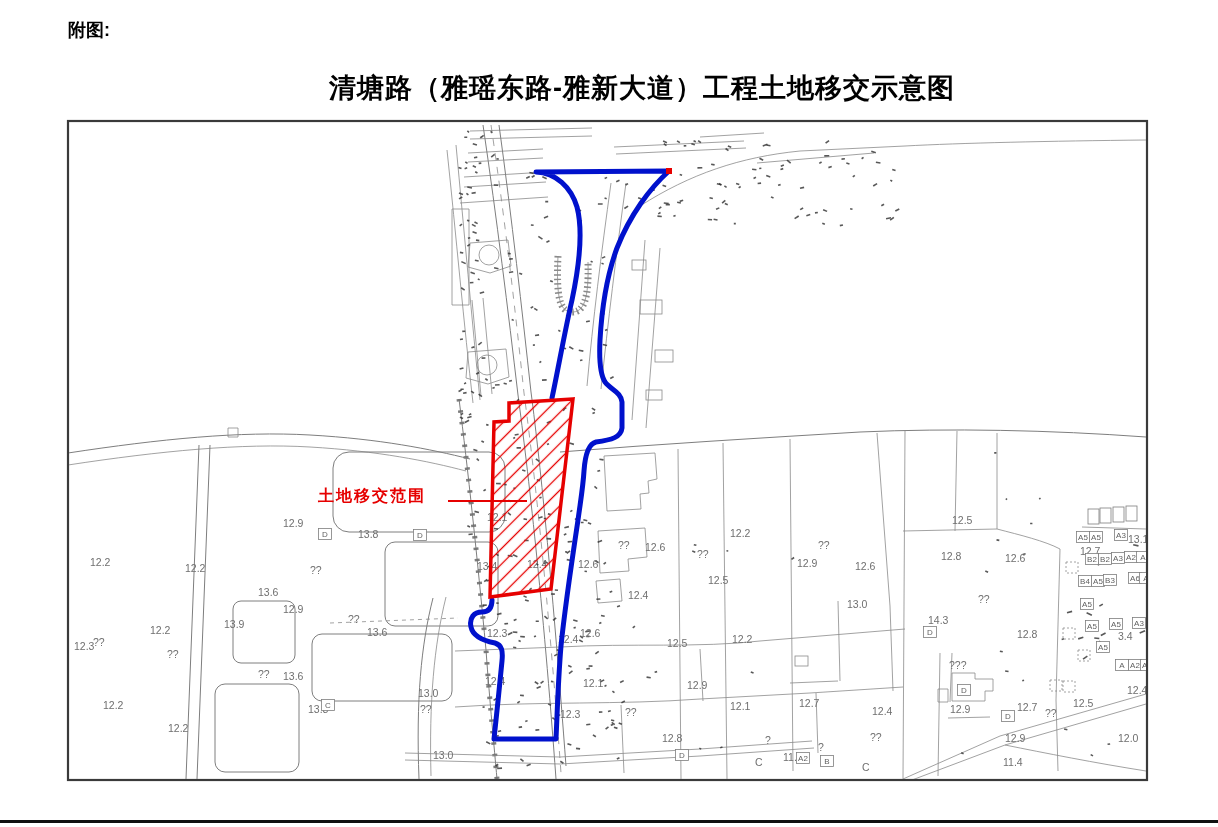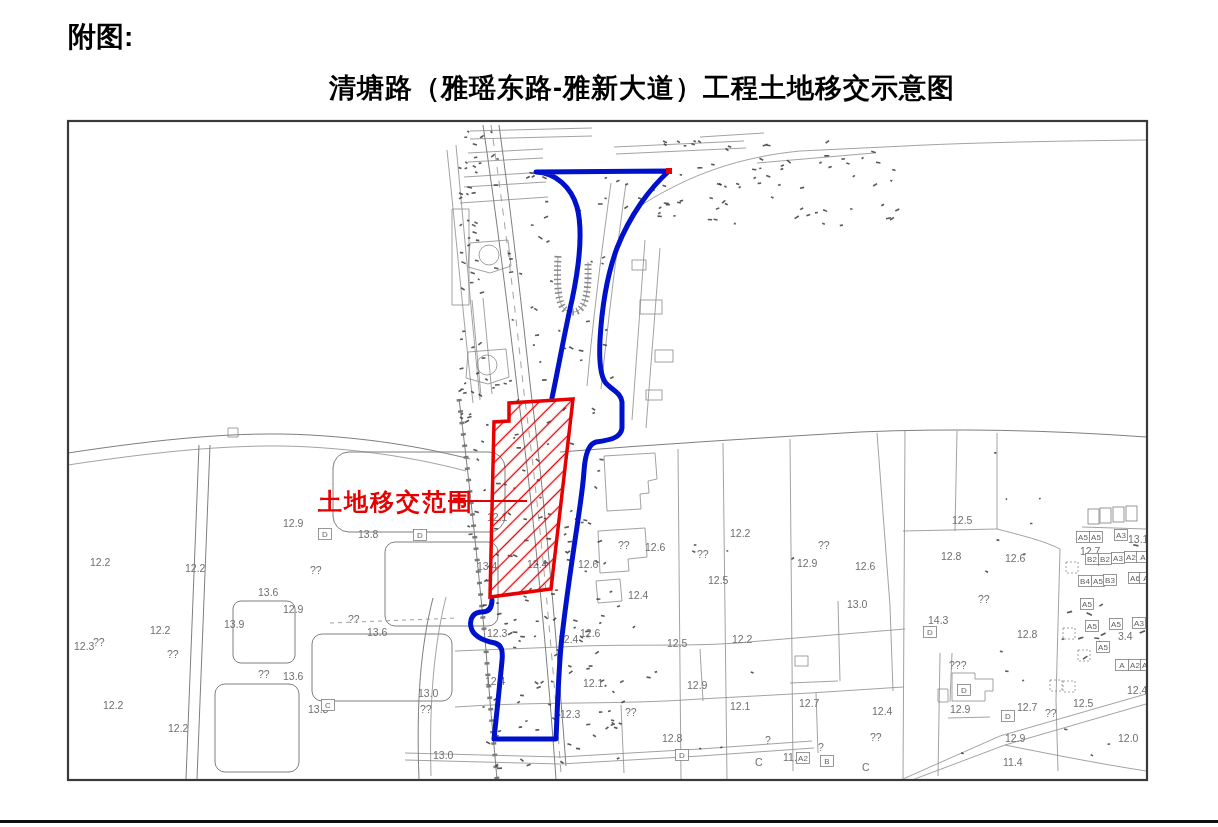--- a/index.html
+++ b/index.html
@@ -1,22 +1,22 @@
 <!DOCTYPE html>
 <html style="--blue: #0011cc; --red: #e60000;"><head>
 <meta charset="utf-8">
 <style>
   html,body{margin:0;padding:0;background:#ffffff;}
   #page{position:relative;width:1218px;height:827px;background:#fff;overflow:hidden;
         font-family:"Liberation Sans",sans-serif;}
-  #figure-label{position:absolute;left:68px;top:18px;font-size:28px;font-weight:bold;color:#000;}
+  #figure-label{position:absolute;left:68px;top:18px;font-size:18px;font-weight:bold;color:#000;}
   #doc-title{position:absolute;left:0;top:70px;width:1284px;text-align:center;
              font-size:27px;font-weight:bold;color:#000;letter-spacing:1px;}
   #map-wrap{position:absolute;left:0;top:0;width:1218px;height:827px;}
-  #legend-label{position:absolute;left:318px;top:486px;font-size:24px;font-weight:bold;
+  #legend-label{position:absolute;left:318px;top:486px;font-size:16px;font-weight:bold;
                 color:var(--red);letter-spacing:2px;}
   #footer-rule{position:absolute;left:0;top:820px;width:1218px;height:3px;background:#101010;}
   svg{position:absolute;left:0;top:0;}
   .base{stroke:#7e7e7e;stroke-width:1;fill:none;}
   .base-thin{stroke:#8a8a8a;stroke-width:.8;fill:none;}
   .blue{stroke:var(--blue);stroke-width:5;fill:none;stroke-linejoin:round;stroke-linecap:round;}
 </style>
 </head>
 <body>
 

